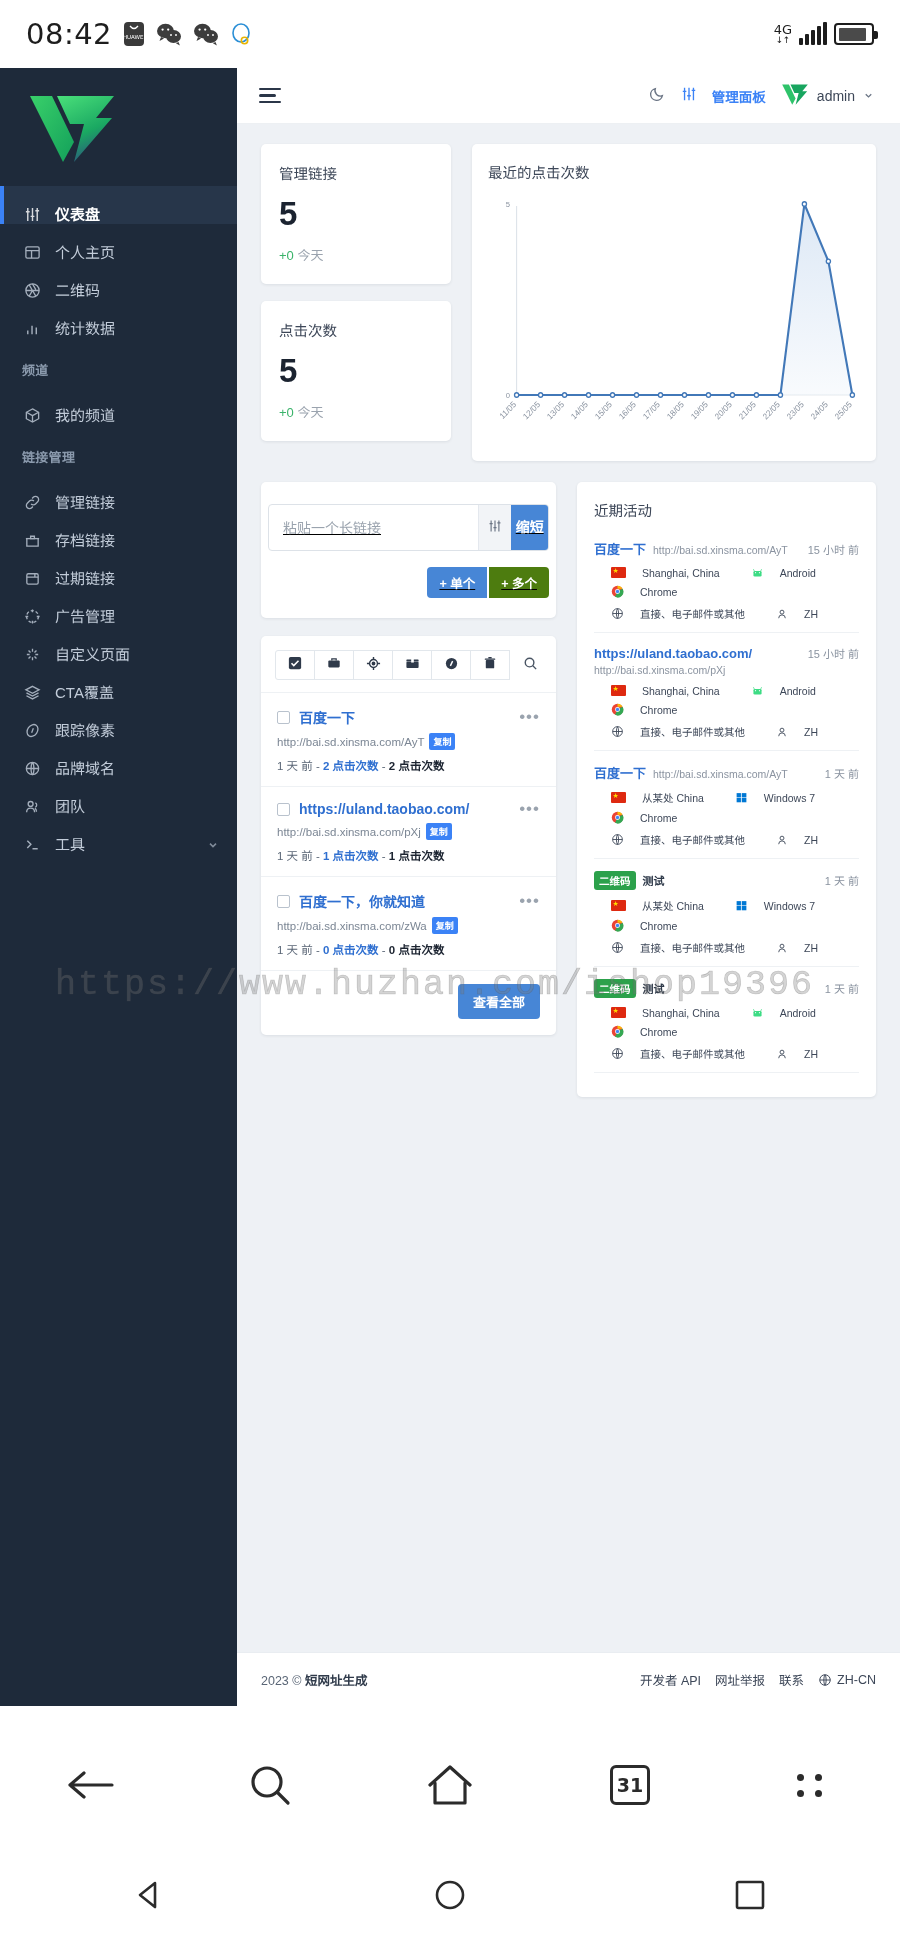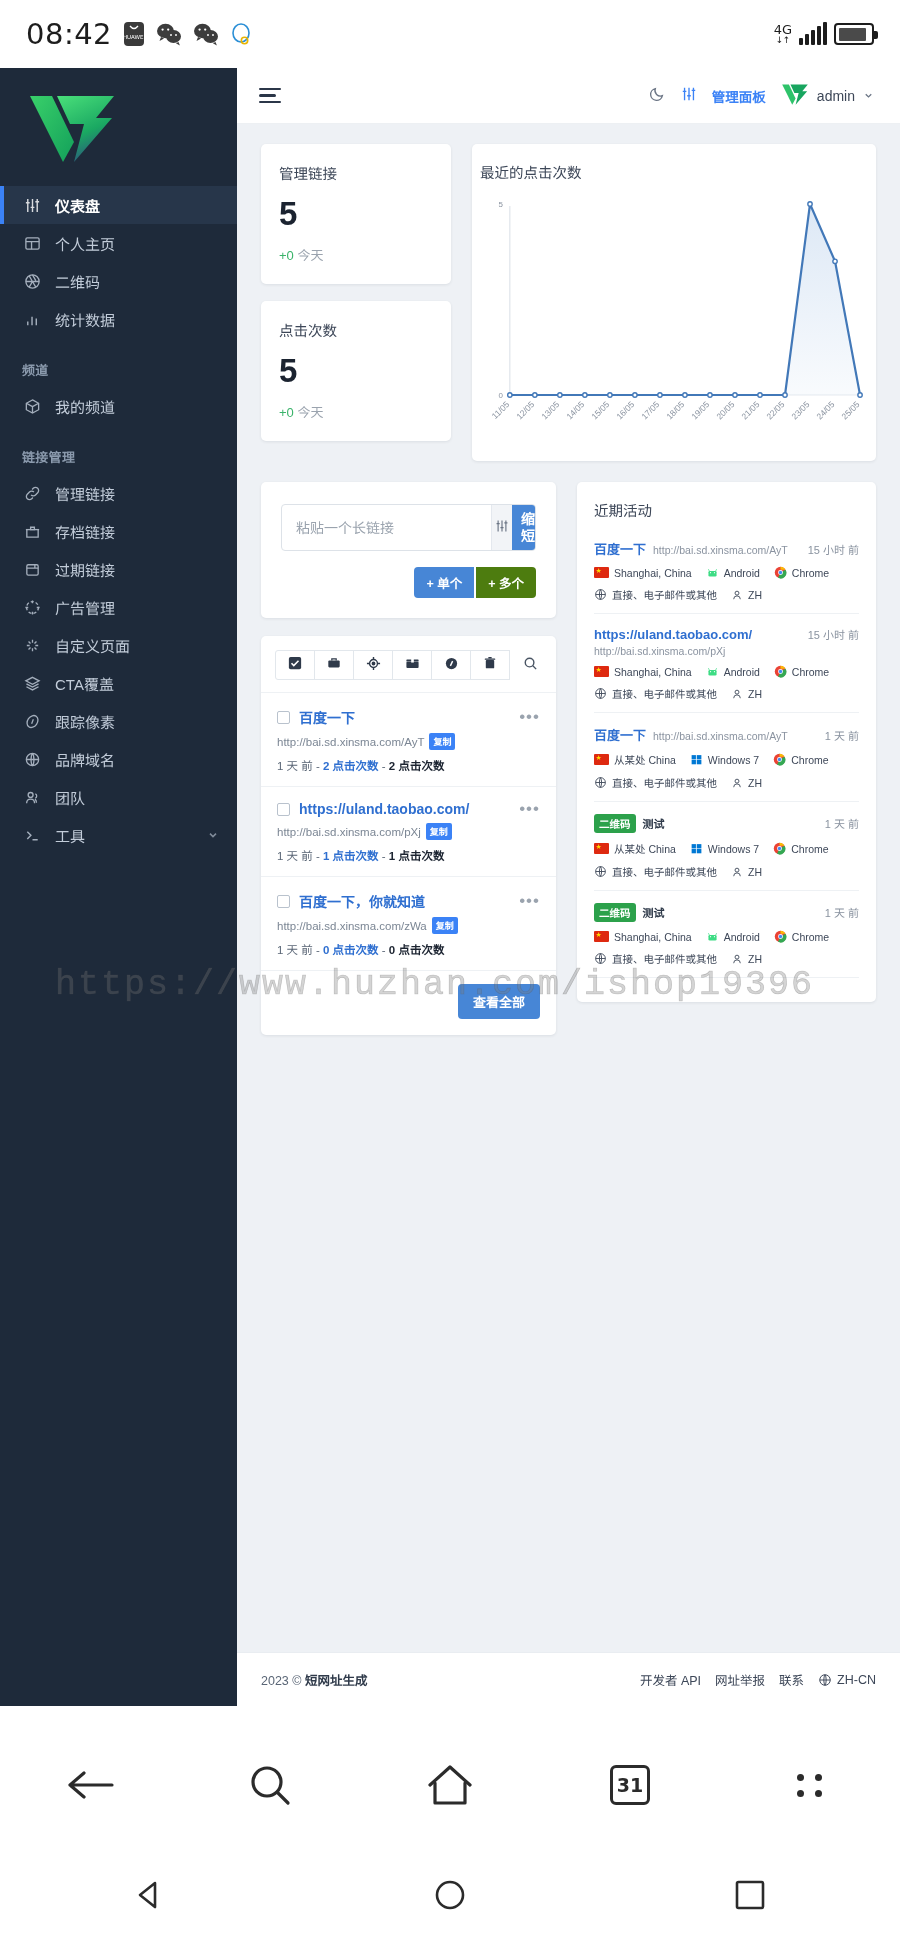--- a/index.html
+++ b/index.html
@@ -53,21 +53,21 @@
     position: absolute; left: 0; top: 0; width: 237px; height: 1638px;
     background: #1e2a3a; color: #b6c2d1;
   }
   .logo-wrap { height: 118px; display: flex; align-items: center; padding-left: 26px; }
   .nav-group-label {
     font-size: 13px; color: #8b9aad; font-weight: bold;
     padding: 0 0 0 22px; margin: 22px 0 8px;
     letter-spacing: .3px;
   }
   .nav-item {
-    display: flex; align-items: center; gap: 13px;
+    display: flex; align-items: flex-end; gap: 13px;
     height: 38px; padding-left: 22px; position: relative;
     font-size: 15px; color: #c2ccd9; cursor: pointer;
   }
   .nav-item .ico { width: 20px; height: 20px; flex: 0 0 20px; opacity: .82; display:flex; align-items:center; justify-content:center;}
   .nav-item.active {
     background: #27364a; color: #ffffff; font-weight: bold;
   }
   .nav-item.active::before {
     content: ""; position: absolute; left: 0; top: 0; bottom: 0;
     width: 4px; background: #3b82f6;
@@ -99,29 +99,29 @@
     background: #ffffff; border-radius: 5px;
     box-shadow: 0 1px 3px rgba(30,42,58,.09);
   }
   .row1 { display: flex; gap: 21px; align-items: flex-start; }
   .col-left { width: 190px; flex: 0 0 190px; display: flex; flex-direction: column; gap: 17px; }
   .stat-card { padding: 18px 18px 20px; }
   .stat-title { font-size: 14.5px; color: #3d4758; margin-bottom: 14px; }
   .stat-value { font-size: 33px; font-weight: bold; color: #1b2330; line-height: 1; margin-bottom: 15px; }
   .stat-delta { font-size: 13px; color: #9aa3ae; }
   .stat-delta b { color: #3ab36a; font-weight: normal; }
-  .chart-card { flex: 1; padding: 17px 8px 10px; height: 317px; }
+  .chart-card { flex: 1; padding: 17px 16px 10px; height: 317px; }
   .chart-title { font-size: 14.5px; color: #3d4758; margin-bottom: 10px; }
   .chart-box { position: relative; height: 265px; }
 
   .row2 { display: flex; gap: 21px; margin-top: 21px; align-items: flex-start; }
   .col-mid { width: 295px; flex: 0 0 295px; display: flex; flex-direction: column; gap: 18px; }
 
   
-  .short-card { padding: 22px 20px 20px; }
+  .short-card { padding: 22px 7px 20px; text-decoration: underline; }
   .short-input-row {
     display: flex; align-items: stretch; height: 47px;
     border: 1px solid #dde2e8; border-radius: 4px; overflow: hidden; background: #fff;
   }
   .short-input {
     flex: 1; border: none; outline: none; padding: 0 14px;
     font-size: 14px; color: #3d4758; font-family: inherit; background: transparent;
   }
   .short-input::placeholder { color: #9aa3ae; }
   .short-opt {
@@ -183,21 +183,21 @@
   .act-head { display: flex; align-items: baseline; gap: 7px; }
   .act-name { font-size: 13px; font-weight: bold; color: #2f6fd0; cursor: pointer; }
   .act-tag {
     background: #2ca14b; color: #fff; font-size: 10.5px; font-weight: bold;
     padding: 2px 5px; border-radius: 3px;
   }
   .act-sub { font-size: 11px; color: #2f3a4a; font-weight: bold; }
   .act-url { font-size: 10.5px; color: #8a93a0; }
   .act-time { margin-left: auto; font-size: 11px; color: #8a93a0; white-space: nowrap; }
   .act-line { display: flex; align-items: center; gap: 6px; margin-top: 8px; font-size: 10.5px; color: #3d4758; flex-wrap: wrap; }
-  .act-line .seg { display: flex; align-items: center; gap: 5px; margin-right: 8px; }
+  .act-line .seg { display: flex; align-items: center; gap: 16px; margin-right: 8px; margin-left: 17px; }
   .flag-cn { width: 15px; height: 11px; background: #de2910; position: relative; border-radius: 1px; display:inline-block;}
   .flag-cn::after { content:"★"; position:absolute; left:1.5px; top:-2px; color:#ffde00; font-size:7px; line-height:11px;}
 
   
   .appfooter {
     position: absolute; left: 237px; right: 0; bottom: 0; height: 54px;
     background: #ffffff; display: flex; align-items: center;
     padding: 0 24px; border-top: 1px solid #e9edf1;
   }
   .foot-left { font-size: 12.5px; color: #5a6676; }

